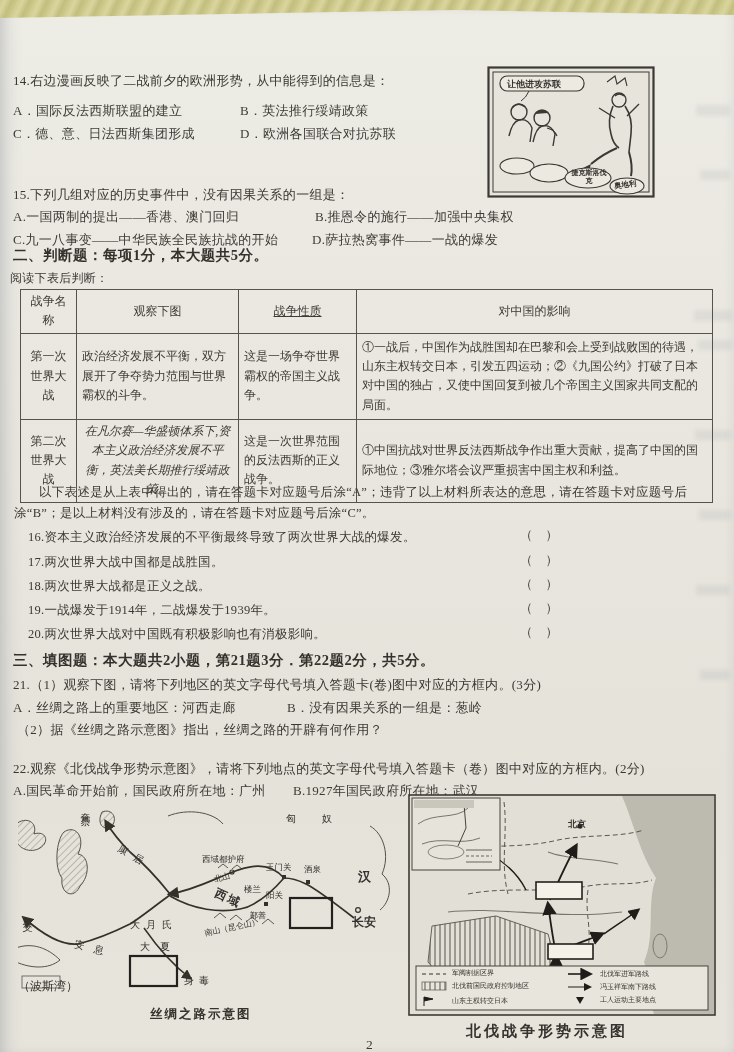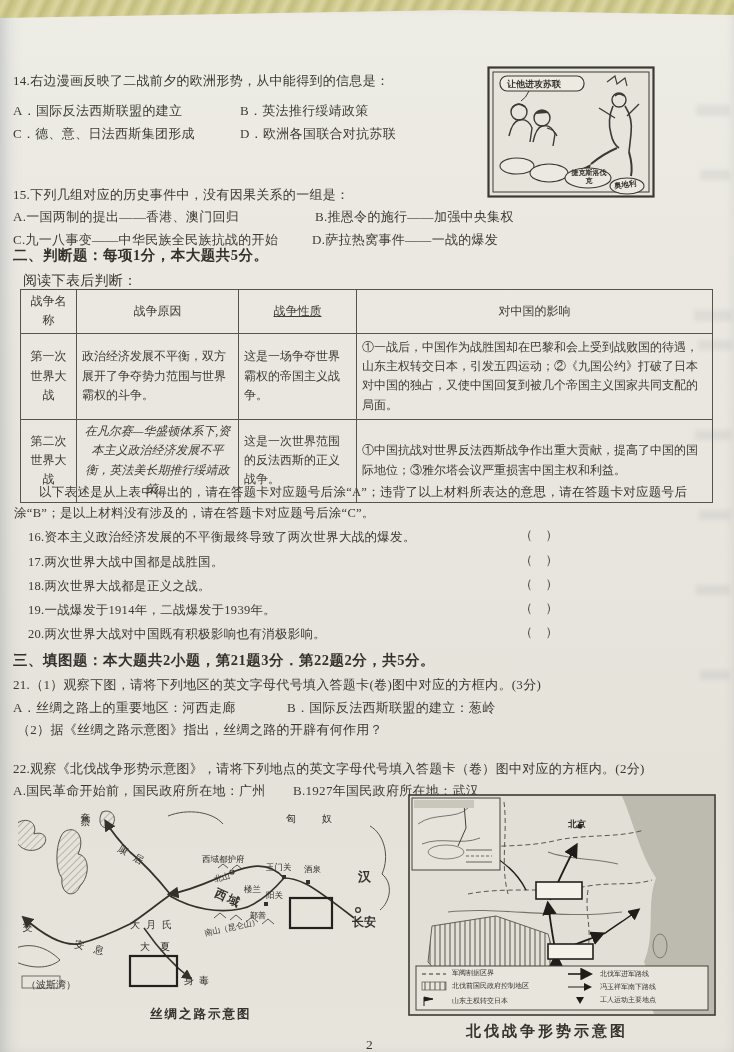--- a/index.html
+++ b/index.html
@@ -80,33 +80,33 @@
     <span class="maplabel" style="left:127px;top:114px;font-size:7.5px;font-weight:bold;transform:rotate(-8deg);">奥地利</span>
   </div>
 
   <div class="abs t" style="left:13px;top:176px;width:520px;">15.下列几组对应的历史事件中，没有因果关系的一组是：</div>
   <div class="abs opt" style="left:13px;top:198px;">A.一国两制的提出——香港、澳门回归</div>
   <div class="abs opt" style="left:13px;top:221px;">C.九一八事变——中华民族全民族抗战的开始</div>
   <div class="abs opt" style="left:315px;top:198px;">B.推恩令的施行——加强中央集权</div>
   <div class="abs opt" style="left:312px;top:221px;">D.萨拉热窝事件——一战的爆发</div>
 
   <div class="abs sec" style="left:13px;top:236px;">二、判断题：每项1分，本大题共5分。</div>
-  <div class="abs t" style="left:23px;top:261px;font-size:14px;">阅读下表后判断：</div>
+  <div class="abs t" style="left:10px;top:261px;font-size:12px;font-family:Liberation Mono, monospace;">阅读下表后判断：</div>
 
   <table class="judge abs" style="left:20px;top:279px;width:692px;">
     <colgroup>
         <col style="width:56px">
         <col style="width:162px">
         <col style="width:118px">
         <col style="width:356px">
       </colgroup>
     <tbody>
         <tr style="height:24px;">
       <th style="text-align:center;">战争名称</th>
-      <th style="text-align:center;">战争原因</th>
+      <th style="text-align:center;">观察下图</th>
       <th style="text-align:center;text-decoration:underline;">战争性质</th>
       <th style="text-align:center;">对中国的影响</th>
     </tr>
     <tr style="height:86px;">
       <td style="text-align:center;">第一次世界大战</td>
       <td>政治经济发展不平衡，双方展开了争夺势力范围与世界霸权的斗争。</td>
       <td>这是一场争夺世界霸权的帝国主义战争。</td>
       <td>①一战后，中国作为战胜国却在巴黎和会上受到战败国的待遇，山东主权转交日本，引发五四运动；②《九国公约》打破了日本对中国的独占，又使中国回复到被几个帝国主义国家共同支配的局面。</td>
     </tr>
     <tr style="height:80px;">
@@ -137,21 +137,21 @@
     <span class="t abs" style="left:492px;top:0;font-size:12.5px;">（　）</span>
   </div>
   <div class="abs" style="left:28px;top:614px;width:560px;">
     <span class="t" style="font-size:12.5px;">20.两次世界大战对中国既有积极影响也有消极影响。</span>
     <span class="t abs" style="left:492px;top:0;font-size:12.5px;">（　）</span>
   </div>
 
   <div class="abs sec" style="left:13px;top:641px;">三、填图题：本大题共2小题，第21题3分．第22题2分，共5分。</div>
   <div class="abs t" style="left:13px;top:666px;width:700px;">21.（1）观察下图，请将下列地区的英文字母代号填入答题卡(卷)图中对应的方框内。(3分)</div>
   <div class="abs opt" style="left:13px;top:689px;">A．丝绸之路上的重要地区：河西走廊</div>
-  <div class="abs opt" style="left:287px;top:689px;">B．国际反法西斯联盟的建立：葱岭</div>
+  <div class="abs opt" style="left:287px;top:689px;">B．没有因果关系的一组是：葱岭</div>
   <div class="abs t" style="left:17px;top:711px;width:600px;">（2）据《丝绸之路示意图》指出，丝绸之路的开辟有何作用？</div>
   <div class="abs t" style="left:13px;top:750px;width:700px;">22.观察《北伐战争形势示意图》，请将下列地点的英文字母代号填入答题卡（卷）图中对应的方框内。(2分)</div>
   <div class="abs opt" style="left:13px;top:772px;">A.国民革命开始前，国民政府所在地：广州</div>
   <div class="abs opt" style="left:293px;top:772px;">B.1927年国民政府所在地：武汉</div>
 
   <div class="abs" style="left:18px;top:788px;width:384px;height:198px;">
     <svg width="384" height="198" viewBox="0 0 384 198">
       <defs>
         <marker id="arw" markerWidth="7" markerHeight="7" refX="5" refY="3.5" orient="auto">
           <path d="M0,0 L7,3.5 L0,7 Z" fill="#333129"></path>
@@ -203,21 +203,21 @@
     <span class="maplabel" style="left:232px;top:112px;font-size:8px;">鄯善</span>
     <span class="maplabel" style="left:196px;top:92px;font-size:12px;font-weight:bold;letter-spacing:2px;transform:rotate(25deg);">西域</span>
     <span class="maplabel" style="left:184px;top:56px;font-size:8.5px;">西域都护府</span>
     <span class="maplabel" style="left:196px;top:74px;font-size:8px;transform:rotate(-15deg);">北山</span>
     <span class="maplabel" style="left:186px;top:124px;font-size:8px;transform:rotate(-12deg);">南山（昆仑山）</span>
     <span class="maplabel" style="left:112px;top:120px;font-size:10px;letter-spacing:6px;">大月氏</span>
     <span class="maplabel" style="left:122px;top:142px;font-size:10px;letter-spacing:10px;">大夏</span>
     <span class="maplabel" style="left:56px;top:144px;font-size:10px;letter-spacing:10px;transform:rotate(14deg);">安息</span>
     <span class="maplabel vert" style="left:2px;top:112px;font-size:10px;">条支</span>
     <span class="maplabel" style="left:166px;top:176px;font-size:10px;letter-spacing:5px;">身毒</span>
-    <span class="maplabel" style="left:8px;top:180px;font-size:10px;">（波斯湾）</span>
+    <span class="maplabel" style="left:0;top:180px;font-size:12px;">（波斯湾）</span>
   </div>
   <div class="abs caption" style="left:150px;top:996px;font-size:12.5px;letter-spacing:2px;">丝绸之路示意图</div>
 
   <div class="abs" style="left:408px;top:784px;width:308px;height:222px;">
     <svg width="308" height="222" viewBox="0 0 308 222">
       <defs>
         <marker id="arw2" markerWidth="8" markerHeight="8" refX="6" refY="4" orient="auto">
           <path d="M0,0 L8,4 L0,8 Z" fill="#1e1d1a"></path>
         </marker>
         <pattern id="vlines" width="5" height="6" patternUnits="userSpaceOnUse">

